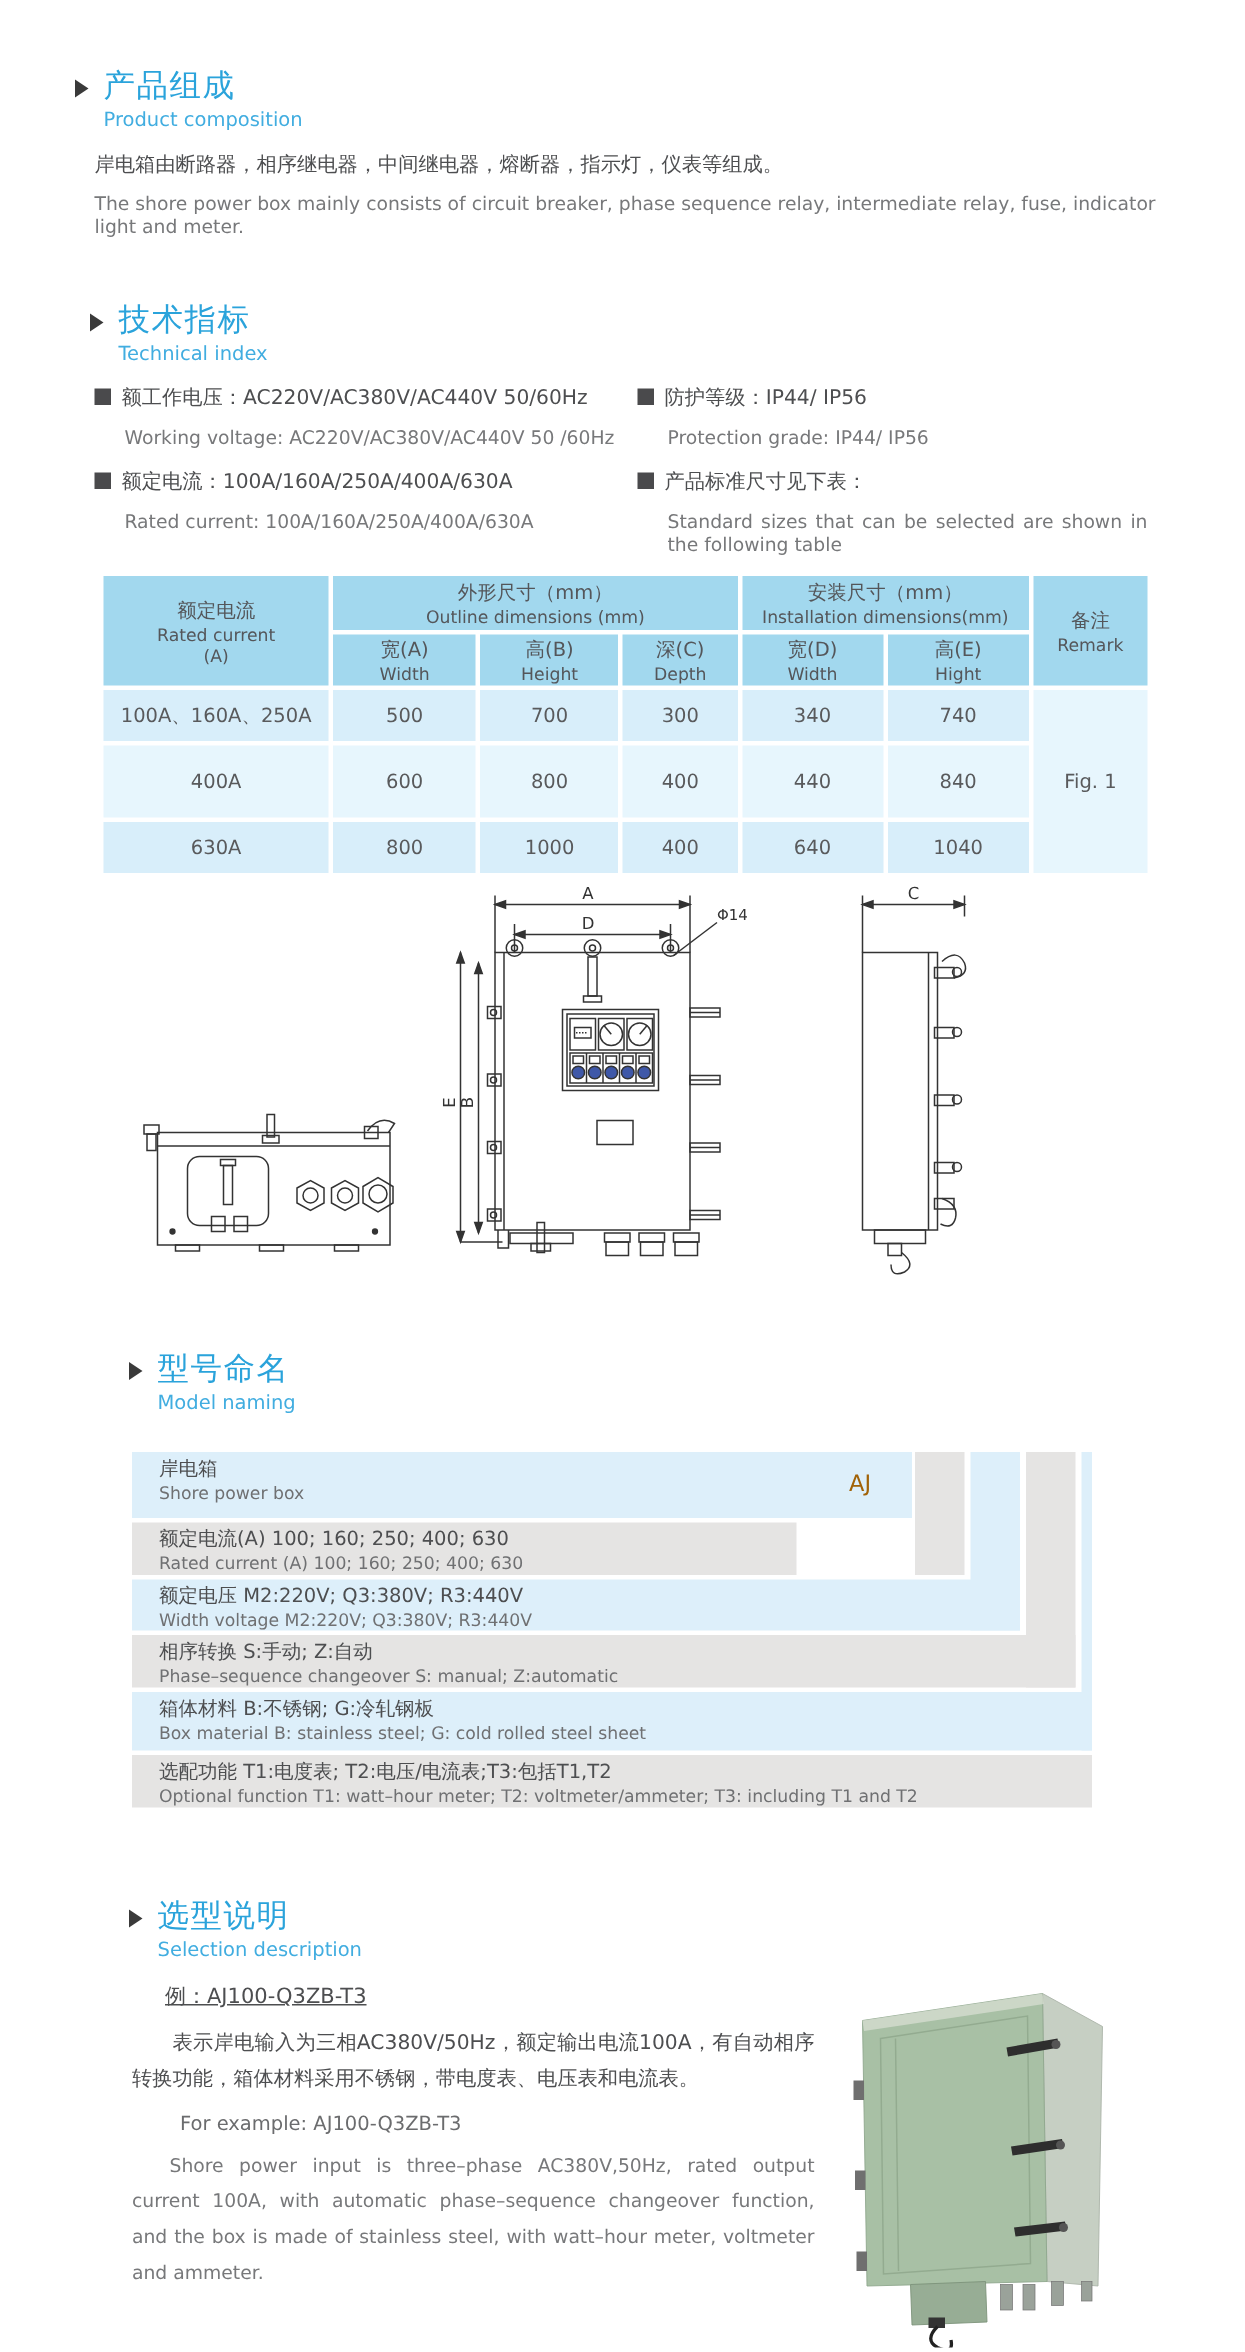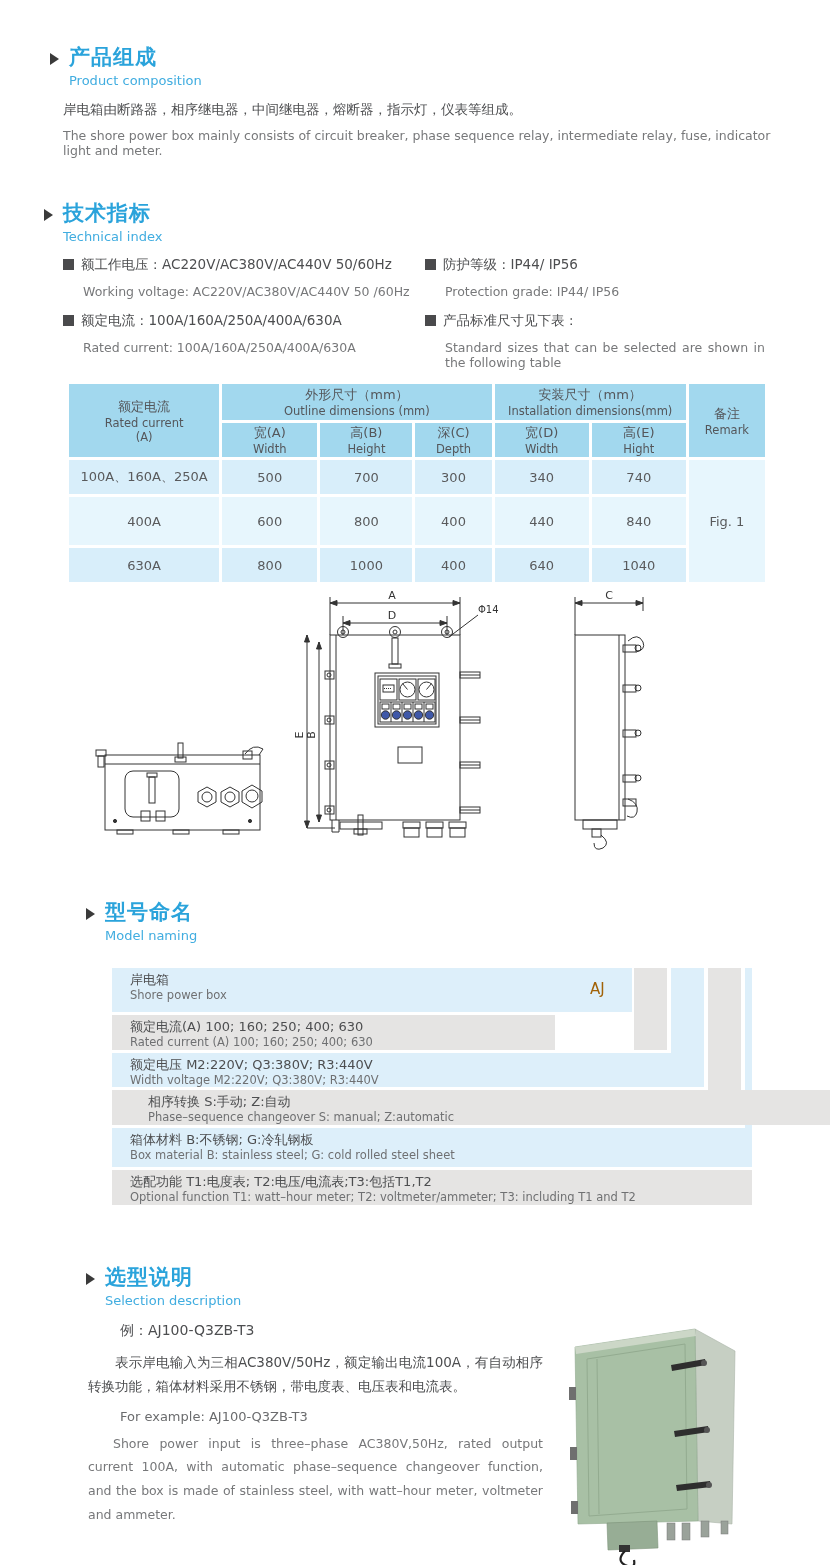--- a/index.html
+++ b/index.html
@@ -3,39 +3,39 @@
 <meta charset="utf-8">
 <style>
   html,body{margin:0;padding:0;background:#fff;}
   #page{position:relative;width:830px;height:1568px;background:#fff;overflow:hidden;
         font-family:"DejaVu Sans","Liberation Sans",sans-serif;color:#4d4e50;}
   .abs{position:absolute;}
   
   .sec-head{display:flex;align-items:flex-start;gap:10px;}
   .tri{width:0;height:0;border-left:9px solid #3a3a3a;border-top:6px solid transparent;
        border-bottom:6px solid transparent;margin-top:7px;}
-  .h-cn{font-size:21px;font-weight:bold;color:#2aa3db;letter-spacing:1px;line-height:1.1;}
+  .h-cn{font-size:21px;font-weight:normal;color:#2aa3db;letter-spacing:1px;line-height:1.1;}
   .h-en{font-size:13px;color:#41ade0;margin-top:4px;}
   .para-cn{font-size:13.5px;color:#4d4e50;}
   .para-en{font-size:12.5px;color:#77787a;}
   
   .sq{display:inline-block;width:11px;height:11px;background:#4a4a4c;margin-right:7px;vertical-align:-1px;}
   .spec-cn{font-size:13.5px;color:#4d4e50;margin-bottom:10px;}
   .spec-en{font-size:12.5px;color:#77787a;margin:0 0 13px 20px;}
   .just{text-align:justify;}
   
   table.dim{border-collapse:separate;border-spacing:3px;table-layout:fixed;}
   table.dim th,table.dim td{padding:0;text-align:center;vertical-align:middle;font-weight:normal;}
   table.dim th{background:#a2d8ee;color:#54565a;}
   table.dim td{color:#595a5c;font-size:13px;}
   .th-cn{font-size:13px;} .th-en{font-size:11.5px;}
   tr.r1 td{background:#d8eefa;} tr.r2 td{background:#e7f6fd;} tr.r3 td{background:#d8eefa;}
   td.remark-cell{background:#e7f6fd !important;}
   
-  .band{position:absolute;left:0;margin-left:24px;}
+  .band{position:absolute;left:0;}
   .b-blue{background:#ddeffa;} .b-gray{background:#e5e4e3;}
   .band .txt{padding:4px 0 0 18px;}
   .mn-cn{font-size:13px;color:#4d4e50;line-height:16px;white-space:nowrap;}
   .mn-en{font-size:11.5px;color:#6f7072;line-height:15px;white-space:nowrap;}
   .aj{font-size:15px;color:#a16207;}
   svg text{font-family:"DejaVu Sans","Liberation Sans",sans-serif;}
 </style>
 </head>
 <body>
 
@@ -44,21 +44,21 @@
   <div class="abs sec-head" style="left:50px;top:46px;">
     <span class="tri"></span>
     <div>
       <div class="h-cn">产品组成</div>
       <div class="h-en">Product  composition</div>
     </div>
   </div>
   <div class="abs para-cn" style="left:63px;top:101px;width:720px;">岸电箱由断路器，相序继电器，中间继电器，熔断器，指示灯，仪表等组成。</div>
   <div class="abs para-en" style="left:63px;top:128px;width:730px;">The shore power box mainly consists of circuit breaker, phase sequence relay, intermediate relay, fuse, indicator light and meter.</div>
 
-  <div class="abs sec-head" style="left:44px;top:202px;">
+  <div class="abs sec-head" style="left:60px;top:202px;">
     <span class="tri"></span>
     <div>
       <div class="h-cn">技术指标</div>
       <div class="h-en">Technical index</div>
     </div>
   </div>
 
   <div class="abs" style="left:63px;top:256px;width:355px;">
     <div class="spec-cn"><span class="sq"></span><span>额工作电压：AC220V/AC380V/AC440V  50/60Hz</span></div>
     <div class="spec-en">Working voltage: AC220V/AC380V/AC440V 50 /60Hz</div>
@@ -340,21 +340,21 @@
         <div class="mn-cn">额定电流(A)  100; 160; 250; 400; 630</div>
         <div class="mn-en">Rated current (A) 100; 160; 250; 400; 630</div>
       </div>
     </div>
     <div class="band b-blue" style="top:85px;width:592px;height:34px;">
       <div class="txt">
         <div class="mn-cn">额定电压   M2:220V;  Q3:380V;  R3:440V</div>
         <div class="mn-en">Width voltage  M2:220V;  Q3:380V;  R3:440V</div>
       </div>
     </div>
-    <div class="band b-gray" style="top:122px;width:702px;height:35px;padding-left:18px;">
+    <div class="band b-gray" style="top:122px;width:629px;height:35px;">
       <div class="txt">
         <div class="mn-cn">相序转换  S:手动; Z:自动</div>
         <div class="mn-en">Phase–sequence changeover  S: manual;  Z:automatic</div>
       </div>
     </div>
     <div class="band b-blue" style="top:160px;width:640px;height:39px;">
       <div class="txt" style="padding-top:4px;">
         <div class="mn-cn">箱体材料    B:不锈钢;  G:冷轧钢板</div>
         <div class="mn-en">Box material   B: stainless steel; G: cold rolled steel sheet</div>
       </div>
@@ -369,21 +369,21 @@
 
   <div class="abs sec-head" style="left:86px;top:1266px;">
     <span class="tri"></span>
     <div>
       <div class="h-cn">选型说明</div>
       <div class="h-en">Selection description</div>
     </div>
   </div>
 
   <div class="abs" style="left:88px;top:1322px;width:455px;">
-    <div class="para-cn" style="margin-left:32px;font-size:14px;">例：AJ100-Q3ZB-T3</div>
+    <div class="para-cn" style="margin-left:22px;font-size:14px;text-decoration:underline;">例：AJ100-Q3ZB-T3</div>
     <div class="para-cn just" style="margin-top:10px;text-indent:2em;line-height:1.8;font-size:13.5px;">表示岸电输入为三相AC380V/50Hz，额定输出电流100A，有自动相序转换功能，箱体材料采用不锈钢，带电度表、电压表和电流表。</div>
     <div class="para-en" style="margin-top:10px;margin-left:32px;font-size:13px;color:#6b6c6e;">For example: AJ100-Q3ZB-T3</div>
     <div class="para-en just" style="margin-top:8px;text-indent:2em;line-height:1.9;font-size:12.5px;">Shore power input is three–phase AC380V,50Hz, rated output current 100A, with automatic phase–sequence changeover function, and the box is made of stainless steel, with watt–hour meter, voltmeter and ammeter.</div>
   </div>
 
   <svg class="abs" style="left:545px;top:1295px;" width="270" height="270" viewBox="0 0 270 270">
     <g>
       <polygon points="150,34 190,56 187,229 153,226" fill="#c6cfc3" stroke="#aab3a8" stroke-width="0.6"></polygon>
       <polygon points="30,52 150,34 153,226 33,229" fill="#a8c0a5" stroke="#8fa78d" stroke-width="0.6"></polygon>
       <polygon points="30,52 150,34 151,41 31,59" fill="#d5dccf" opacity="0.8"></polygon>

